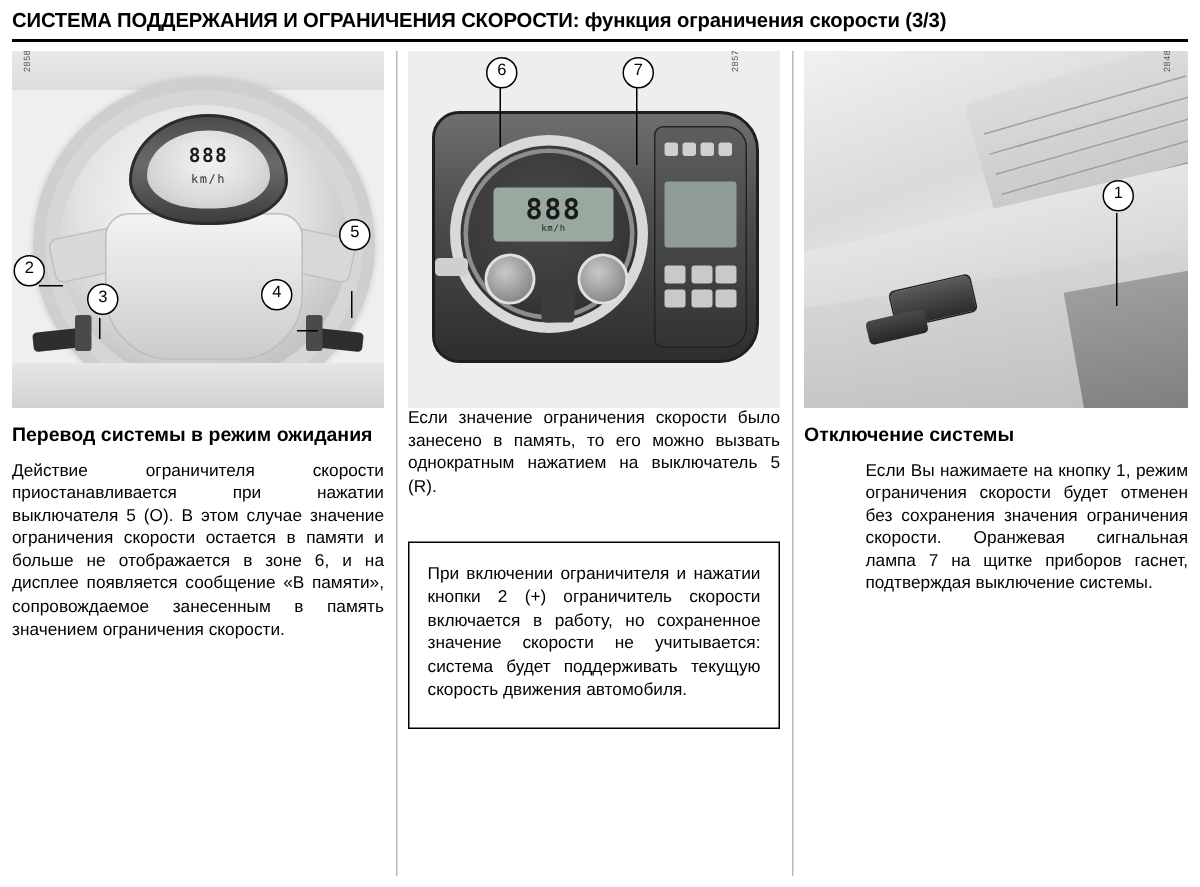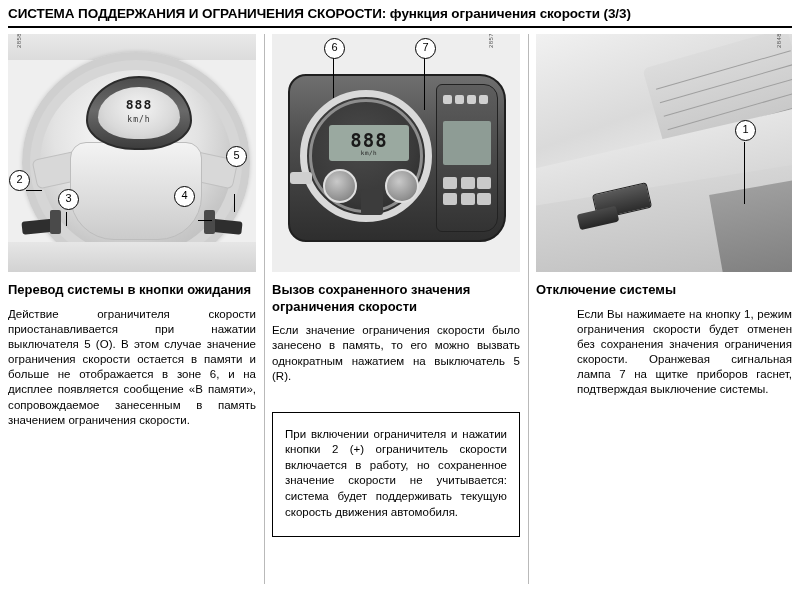--- a/index.html
+++ b/index.html
@@ -365,21 +365,21 @@
       <div class="leader" style="left:58px; top:178px; width:1.4px; height:14px;"></div>
       <div class="leader" style="left:190px; top:186px; width:14px; height:1.4px;"></div>
       <div class="leader" style="left:226px; top:160px; width:1.4px; height:18px;"></div>
 
       <div class="callout" style="left:1px; top:136px;">2</div>
       <div class="callout" style="left:50px; top:155px;">3</div>
       <div class="callout" style="left:166px; top:152px;">4</div>
       <div class="callout" style="left:218px; top:112px;">5</div>
     </div>
 
-    <h2 class="subhead">Перевод системы в кнопки ожидания</h2>
+    <h2 class="subhead">Перевод системы в режим ожидания</h2>
     <p class="body">Действие ограничителя скорости приостанавливается при нажатии выключателя 5 (O). В этом случае значение ограничения скорости остается в памяти и больше не отображается в зоне 6, и на дисплее появляется сообщение «В памяти», сопровождаемое занесенным в память значением ограничения скорости.</p>
   </div>
 
   <div class="col col2">
 
     <div class="illus illus2">
       <div class="ip-bg"></div>
       <div class="ip-body">
         <div class="ip-bigdial">
           <div class="ip-ring"></div>
@@ -413,21 +413,20 @@
 
       <div class="code" style="left:216px; top:14px; transform: rotate(-90deg); transform-origin: left top;">28570</div>
 
       <div class="leader" style="left:61px; top:22px; width:1.4px; height:42px;"></div>
       <div class="leader" style="left:152px; top:22px; width:1.4px; height:54px;"></div>
 
       <div class="callout" style="left:52px; top:4px;">6</div>
       <div class="callout" style="left:143px; top:4px;">7</div>
     </div>
 
-    <h2 class="subhead">Вызов сохраненного значения ограничения скорости</h2>
     <p class="body">Если значение ограничения скорости было занесено в память, то его можно вызвать однократным нажатием на выключатель 5 (R).</p>
 
     <div class="note-box">
       <p>При включении ограничителя и нажатии кнопки 2 (+) ограничитель скорости включается в работу, но сохраненное значение скорости не учитывается: система будет поддерживать текущую скорость движения автомобиля.</p>
     </div>
   </div>
 
   <div class="col col3">
 
     <div class="illus illus3">

